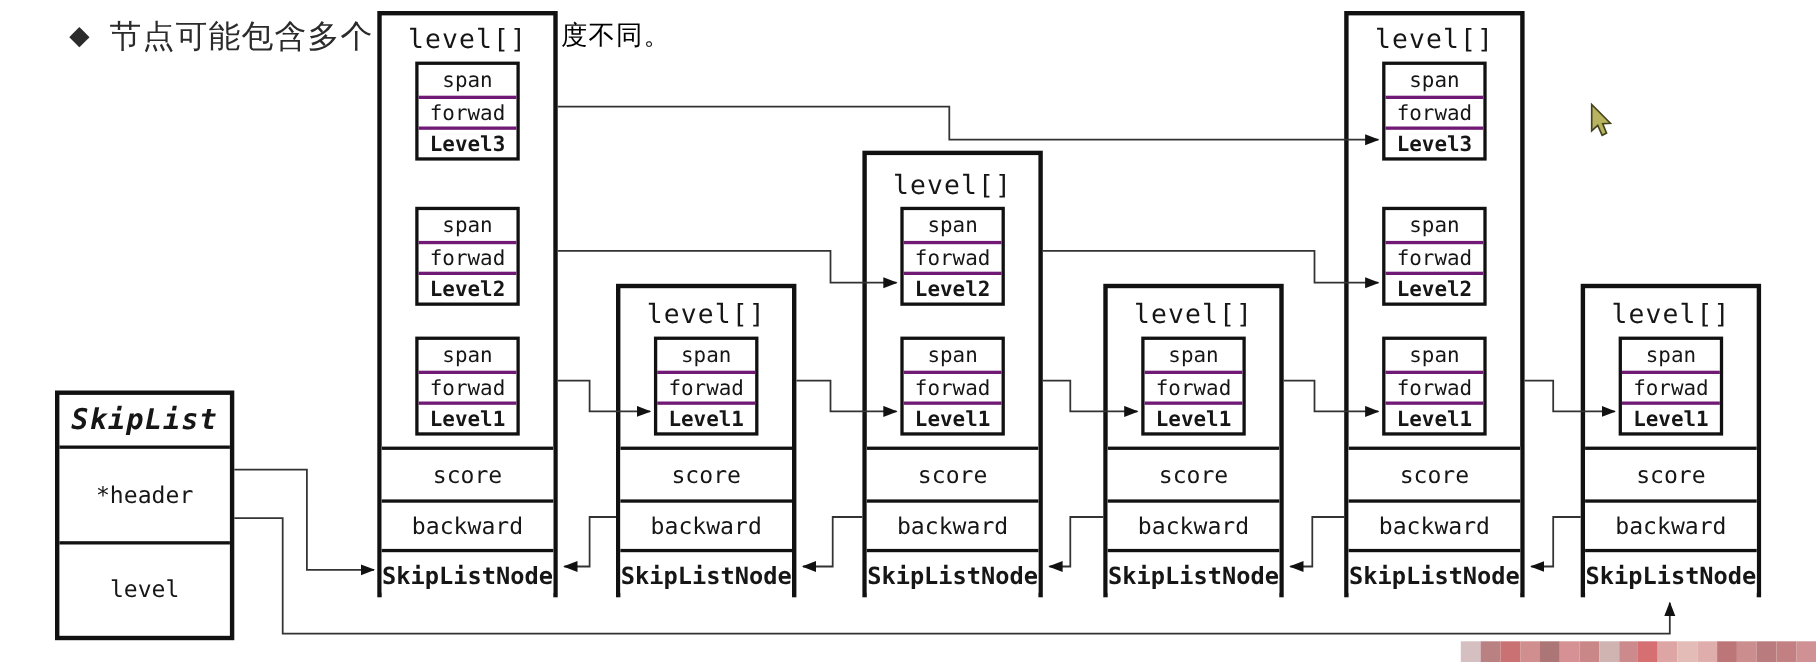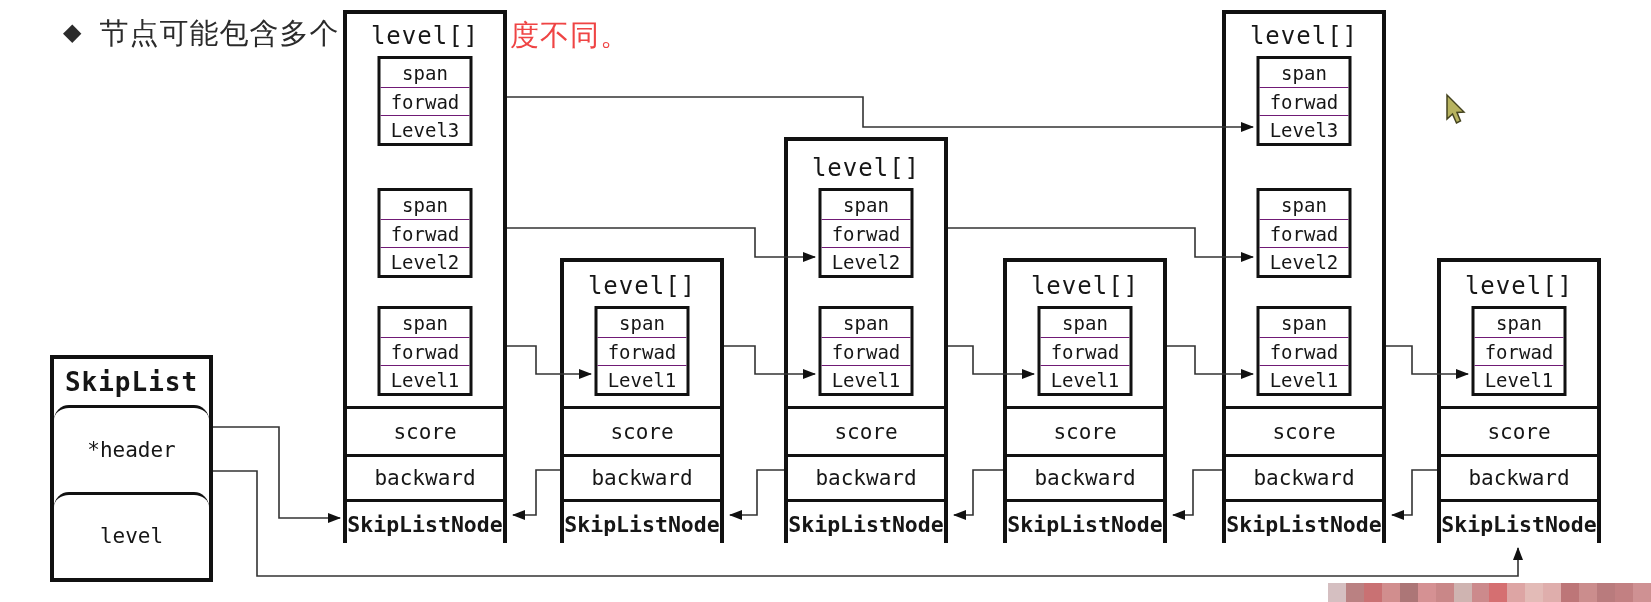--- a/index.html
+++ b/index.html
@@ -5,38 +5,38 @@
   html,body{margin:0;padding:0;background:#fff;}
   #stage{
     position:relative;width:1651px;height:602px;background:#ffffff;
     overflow:hidden;font-family:"DejaVu Sans Mono",monospace;color:#161616;
   }
   
   .note{position:absolute;top:14px;left:63px;z-index:1;white-space:nowrap;
         font-family:"DejaVu Sans","Liberation Sans",sans-serif;color:#2b2b2b;}
   .note .bullet{font-size:24px;vertical-align:3px;margin-right:18px;}
   .note .txt{font-size:29px;letter-spacing:1px;}
-  .note-right{position:absolute;top:16px;left:510px;z-index:1;font-size:29px;letter-spacing:1px;
-        font-family:"DejaVu Sans","Liberation Sans",sans-serif;color:#ef4444;white-space:nowrap;}
+  .note-right{position:absolute;top:16px;left:510px;z-index:1;font-size:24px;letter-spacing:1px;
+        font-family:"DejaVu Sans","Liberation Sans",sans-serif;color:#000000;white-space:nowrap;}
   
   .slbox{position:absolute;left:50px;top:355px;width:163px;height:227px;z-index:2;
          background:#fff;border:4px solid #111;box-sizing:border-box;display:flex;flex-direction:column;}
   .slbox .sltitle{height:46px;display:flex;align-items:center;justify-content:center;
-         font-weight:bold;font-size:26px;letter-spacing:1px;}
+         font-weight:bold;font-size:26px;letter-spacing:1px;font-style:italic;}
   .slbox .slrow{flex:1;border-top:3px solid #111;display:flex;align-items:center;justify-content:center;
-         font-size:21px;border-radius:15px;}
+         font-size:21px;}
   
   .node{position:absolute;background:#fff;border:4px solid #111;box-sizing:border-box;z-index:2;}
   .node-title{position:absolute;left:0;right:0;text-align:center;font-size:24px;letter-spacing:1px;}
   .lvlbox{position:absolute;left:50%;transform:translateX(-50%);width:95px;height:90px;
           background:#fff;border:3px solid #111;box-sizing:border-box;}
   .lvlbox .cell{height:28px;box-sizing:border-box;display:flex;align-items:center;justify-content:center;
           font-size:19px;}
-  .lvlbox .cell + .cell{border-top:1px solid #701a75;}
-  .lvlbox .lvl-label{font-weight:normal;}
+  .lvlbox .cell + .cell{border-top:3px solid #701a75;}
+  .lvlbox .lvl-label{font-weight:bold;}
   .nrow{position:absolute;left:0;right:0;border-top:3px solid #111;box-sizing:border-box;
         display:flex;align-items:center;justify-content:center;font-size:21px;background:#fff;}
   .nrow.foot{font-weight:bold;font-size:21.5px;}
   
   #wires{position:absolute;left:0;top:0;z-index:5;pointer-events:none;}
   
   #cursor{position:absolute;left:0;top:0;z-index:9;pointer-events:none;}
   
   .censor{position:absolute;left:1328px;top:583px;width:323px;height:19px;z-index:6;display:flex;}
   .censor .px{flex:1;height:100%;}

